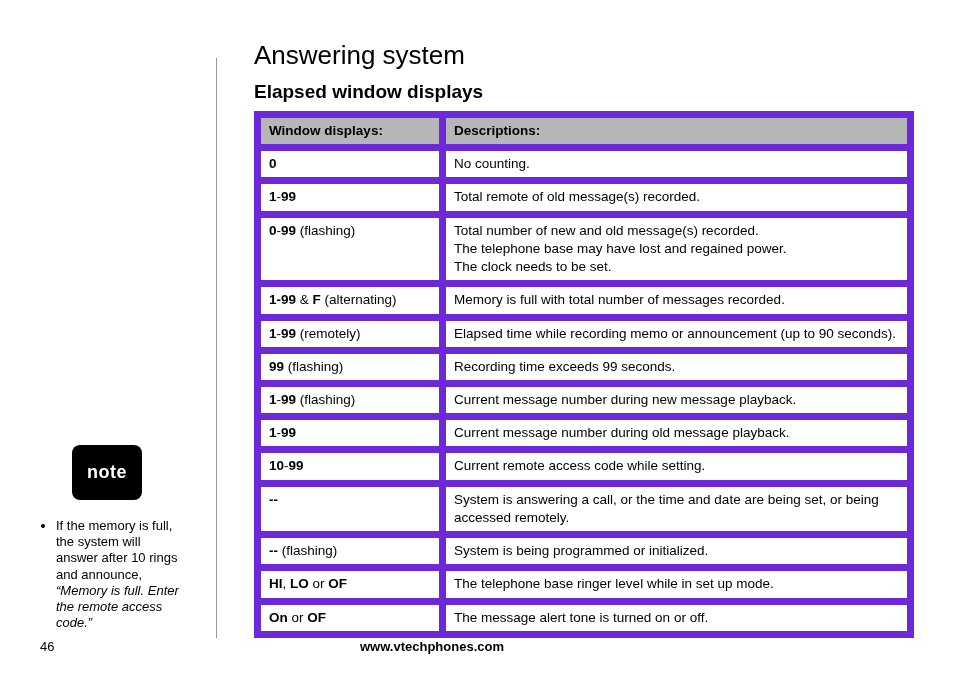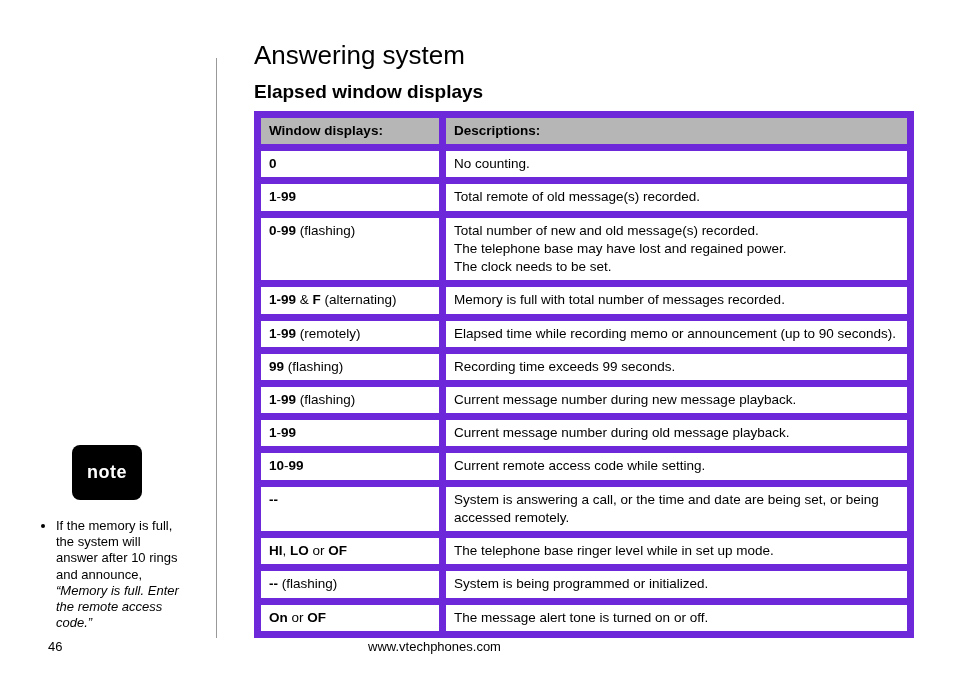--- a/index.html
+++ b/index.html
@@ -92,24 +92,23 @@
     width: 185px;
   }
   .bold { font-weight: bold; }
   .footer {
     position: absolute;
     bottom: 28px;
     left: 40px;
     right: 40px;
     display: flex;
     font-size: 13px;
-    margin-left: 8px;
   }
   .footer .pgnum { width: 160px; }
-  .footer .site { font-weight: normal; margin-left: 160px; text-align: right;}
+  .footer .site { font-weight: bold; margin-left: 160px; text-align: right;}
 </style>
 </head>
 <body>
 
 <div class="page">
   <div class="content">
     <div class="side">
       <div class="note-badge">note</div>
       <ul>
         <li>
@@ -171,26 +170,26 @@
             </tr>
             <tr>
               <td><span class="bold">10</span><span>-</span><span class="bold">99</span></td>
               <td>Current remote access code while setting.</td>
             </tr>
             <tr>
               <td><span class="bold">--</span></td>
               <td>System is answering a call, or the time and date are being set, or being accessed remotely.</td>
             </tr>
             <tr>
+              <td><span class="bold">--</span><span> (flashing)</span></td>
+              <td>System is being programmed or initialized.</td>
+            </tr>
+            <tr>
               <td><span class="bold">HI</span><span>, </span><span class="bold">LO</span><span> or </span><span class="bold">OF</span></td>
               <td>The telephone base ringer level while in set up mode.</td>
-            </tr>
-            <tr>
-              <td><span class="bold">--</span><span> (flashing)</span></td>
-              <td>System is being programmed or initialized.</td>
             </tr>
             <tr>
               <td><span class="bold">On</span><span> or </span><span class="bold">OF</span></td>
               <td>The message alert tone is turned on or off.</td>
             </tr>
           </tbody>
       </table>
     </div>
   </div>
 

